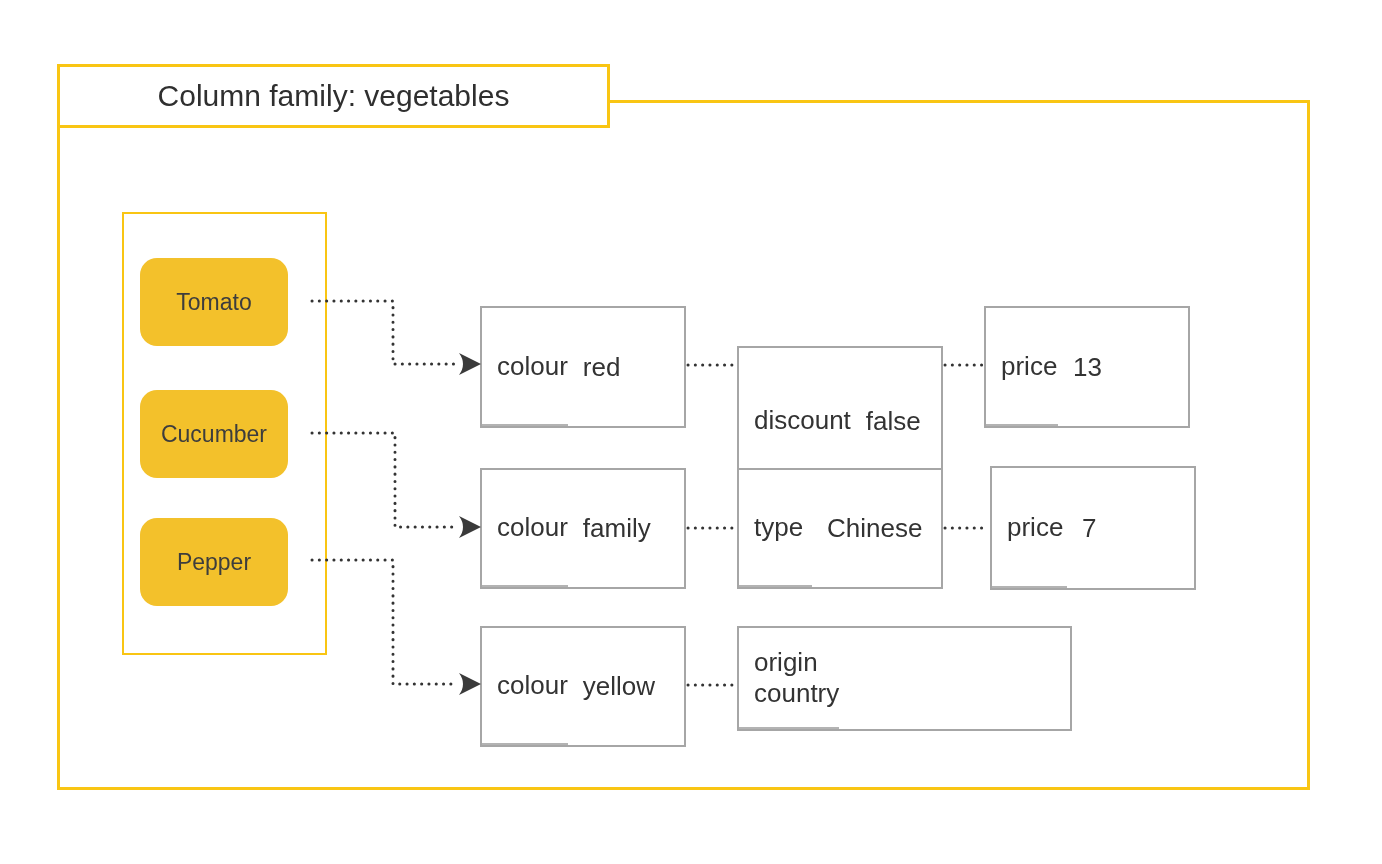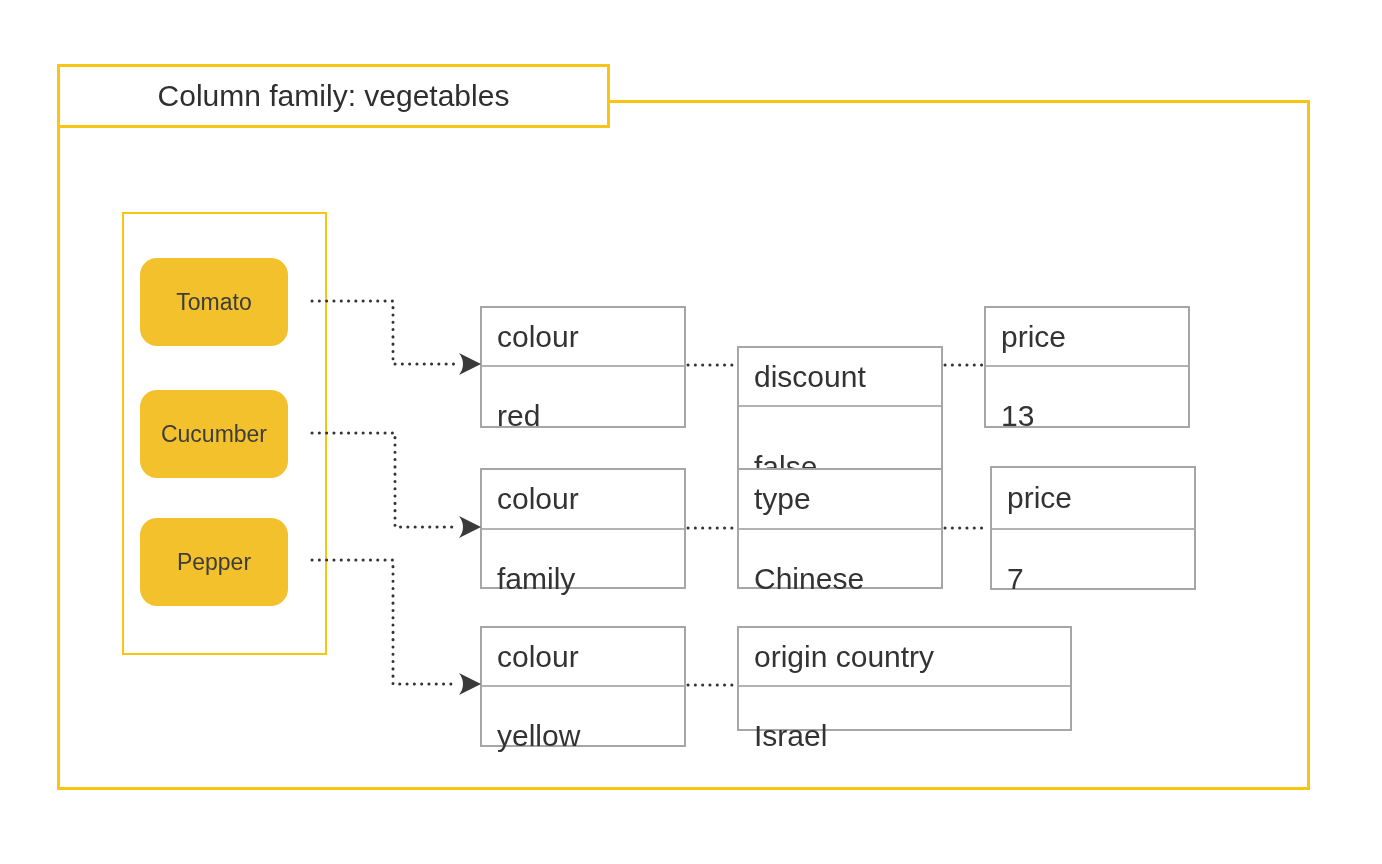--- a/index.html
+++ b/index.html
@@ -43,24 +43,23 @@
     left:140px;width:148px;height:88px;
     background:var(--key-yellow);
     border-radius:17px;
     display:flex;align-items:center;justify-content:center;
     font-size:23px;color:#3d3d3d;
     z-index:3;
   }
   .vbox{
     border:2px solid var(--box-border);
     background:#ffffff;
-    display:flex;flex-direction:column;
-    font-size:30px;color:var(--text-dark);
+    display:flex;flex-direction:row;
+    font-size:26px;color:var(--text-dark);
     z-index:3;
-    gap:32px;
   }
   .vbox .cell{
     display:flex;align-items:center;
     padding-left:15px;
   }
   .vbox .cell.name{border-bottom:2px solid #b3b3b3;}
   .vbox .cell.value{flex:1;}
   svg.overlay{
     position:absolute;left:0;top:0;width:1382px;height:864px;
     z-index:4;pointer-events:none;
@@ -122,21 +121,20 @@
     <div class="cell name" style="flex:0 0 60px;">price</div>
     <div class="cell value">7</div>
   </div>
 
   <div class="abs vbox" style="left:480px;top:626px;width:206px;height:121px;">
     <div class="cell name" style="flex:0 0 57px;">colour</div>
     <div class="cell value">yellow</div>
   </div>
   <div class="abs vbox" style="left:737px;top:626px;width:335px;height:105px;">
     <div class="cell name" style="flex:0 0 57px;">origin country</div>
-    <div class="cell value">Israel</div>
   </div>
 
   <svg class="overlay" viewBox="0 0 1382 864" xmlns="http://www.w3.org/2000/svg">
 
     <path class="dots" d="M312,301 H393 V364 H454"></path>
     <path class="arrow" d="M459,353 L481,364 L459,375 Q467,364 459,353 Z"></path>
 
     <path class="dots" d="M312,433 H395 V527 H454"></path>
     <path class="arrow" d="M459,516 L481,527 L459,538 Q467,527 459,516 Z"></path>
 

